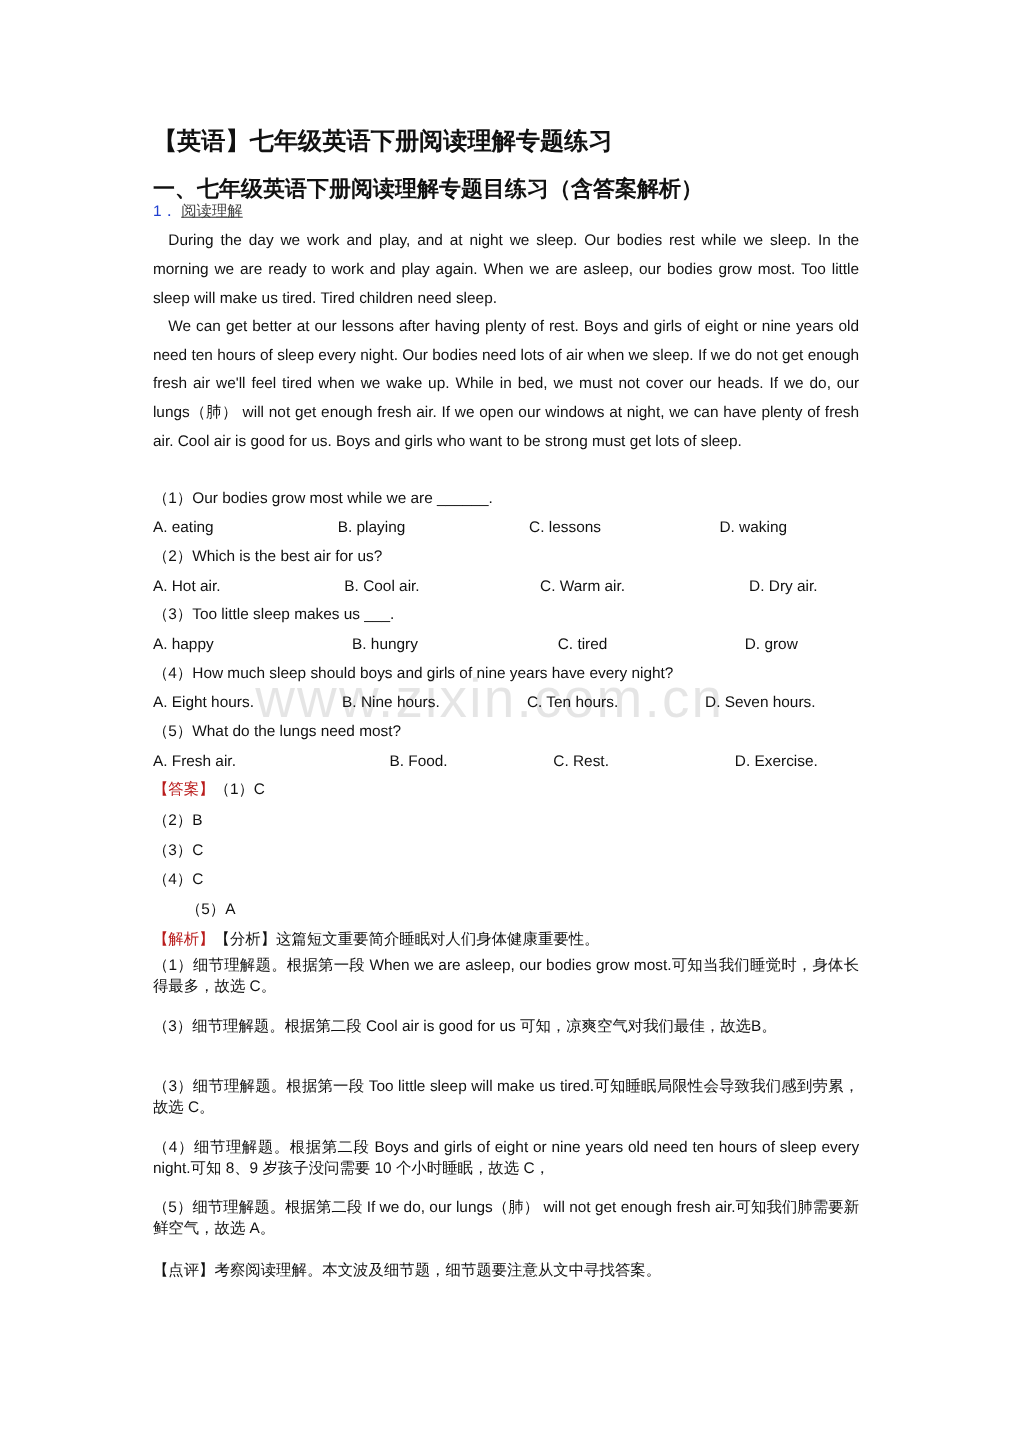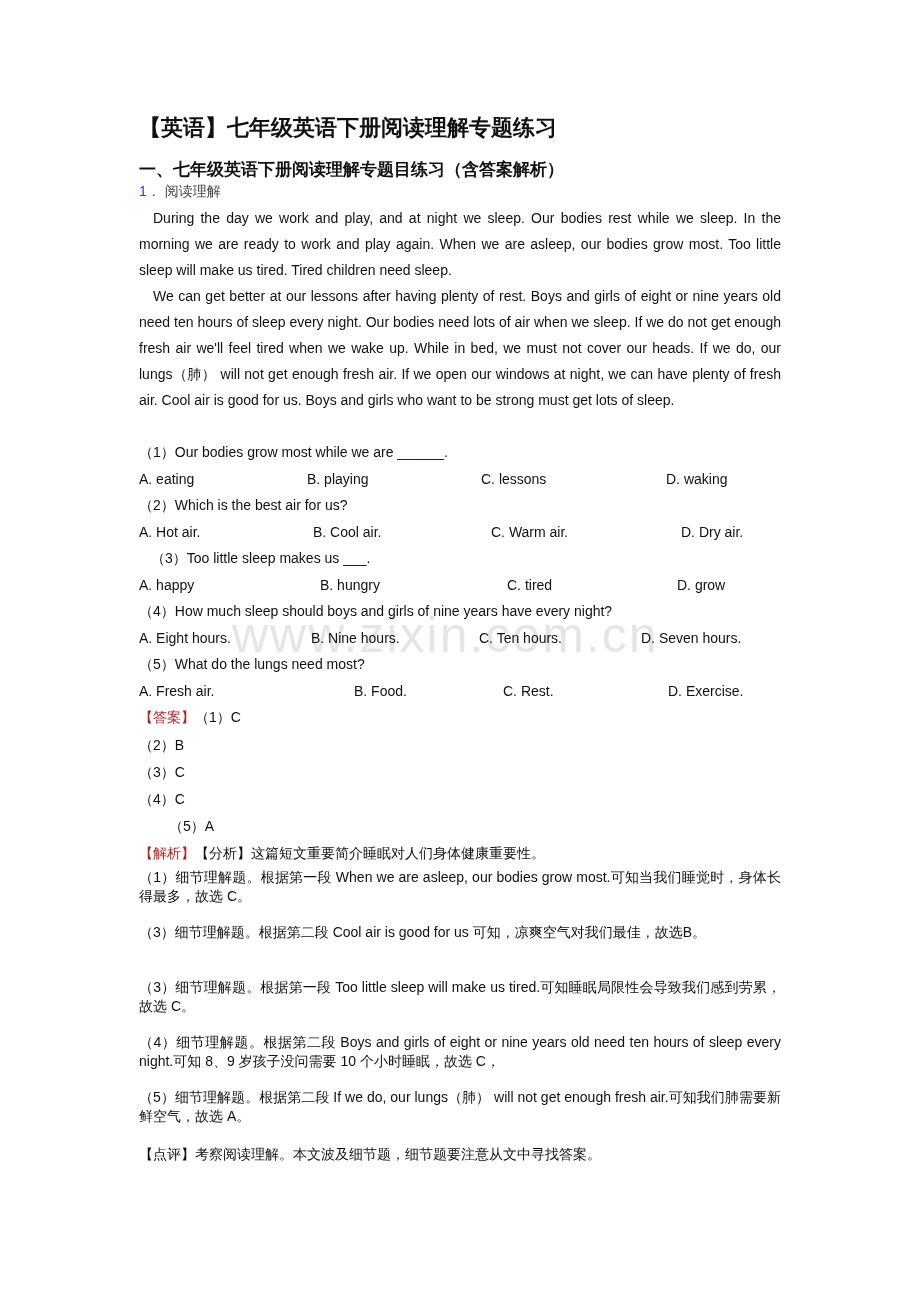--- a/index.html
+++ b/index.html
@@ -1,25 +1,25 @@
 <!DOCTYPE html>
 <html><head>
 <meta charset="utf-8">
 <style>
   html, body { margin: 0; padding: 0; background: #ffffff; }
   body { width: 920px; height: 1302px; position: relative; overflow: hidden;
          font-family: "Liberation Sans", "DejaVu Sans", sans-serif; color: #111; }
   .page { position: absolute; left: 139px; top: 0; width: 642px; }
   .title { position: absolute; left: 0; width: 642px; top: 113px; text-align: left;
            font-size: 22px; font-weight: bold; font-family: "DejaVu Serif", serif; }
-  .section { position: absolute; left: 0; top: 158px; font-size: 17px; font-weight: bold;
+  .section { position: absolute; left: 0; top: 158px; font-size: 20px; font-weight: bold;
              font-family: "DejaVu Serif", serif; }
   .qhead { position: absolute; left: 0; top: 183px; font-size: 14px; }
   .qnum { color: #1f3fd0; }
-  .qlabel { color: #444; }
+  .qlabel { color: #444; text-decoration: underline; }
   .para { position: absolute; left: 0; width: 642px; font-size: 14px; line-height: 26px;
           text-align: justify; text-indent: 1em; }
   .line { position: absolute; left: 0; font-size: 14px; white-space: nowrap; }
   .opt { position: absolute; font-size: 14px; white-space: nowrap; }
   .blue { color: #b91c1c; }
   .ana { position: absolute; left: 0; width: 642px; font-size: 14px; line-height: 19px;
          text-align: justify; }
   .watermark { position: absolute; left: 232px; top: 606px; font-size: 50px; color: rgba(0,0,0,0.10);
                font-family: "Liberation Sans", sans-serif; letter-spacing: 2px; pointer-events: none; }
 </style>
@@ -36,29 +36,29 @@
     <span class="qlabel">阅读理解</span>
   </div>
 
   <div class="para" style="top:205px;">During the day we work and play, and at night we sleep. Our bodies rest while we sleep. In the morning we are ready to work and play again. When we are asleep, our bodies grow most. Too little sleep will make us tired. Tired children need sleep.</div>
   <div class="para" style="top:283px;">We can get better at our lessons after having plenty of rest. Boys and girls of eight or nine years old need ten hours of sleep every night. Our bodies need lots of air when we sleep. If we do not get enough fresh air we'll feel tired when we wake up. While in bed, we must not cover our heads. If we do, our lungs（肺） will not get enough fresh air. If we open our windows at night, we can have plenty of fresh air. Cool air is good for us. Boys and girls who want to be strong must get lots of sleep.</div>
 
   <div class="line" style="top:444px;">（1）Our bodies grow most while we are ______.</div>
   <div class="opt" style="left:0;top:471px;">A. eating</div>
   <div class="opt" style="left:168px;top:471px;">B. playing</div>
   <div class="opt" style="left:342px;top:471px;">C. lessons</div>
-  <div class="opt" style="left:527px;top:471px;">D. waking</div>
+  <div class="opt" style="left:515px;top:471px;">D. waking</div>
 
   <div class="line" style="top:497px;">（2）Which is the best air for us?</div>
   <div class="opt" style="left:0;top:524px;">A. Hot air.</div>
   <div class="opt" style="left:174px;top:524px;">B. Cool air.</div>
   <div class="opt" style="left:352px;top:524px;">C. Warm air.</div>
   <div class="opt" style="left:542px;top:524px;">D. Dry air.</div>
 
-  <div class="line" style="top:550px;margin-left:12px;">（3）Too little sleep makes us ___.</div>
+  <div class="line" style="top:550px;">（3）Too little sleep makes us ___.</div>
   <div class="opt" style="left:0;top:577px;">A. happy</div>
   <div class="opt" style="left:181px;top:577px;">B. hungry</div>
   <div class="opt" style="left:368px;top:577px;">C. tired</div>
   <div class="opt" style="left:538px;top:577px;">D. grow</div>
 
   <div class="line" style="top:603px;">（4）How much sleep should boys and girls of nine years have every night?</div>
   <div class="opt" style="left:0;top:630px;">A. Eight hours.</div>
   <div class="opt" style="left:172px;top:630px;">B. Nine hours.</div>
   <div class="opt" style="left:340px;top:630px;">C. Ten hours.</div>
   <div class="opt" style="left:502px;top:630px;">D. Seven hours.</div>

